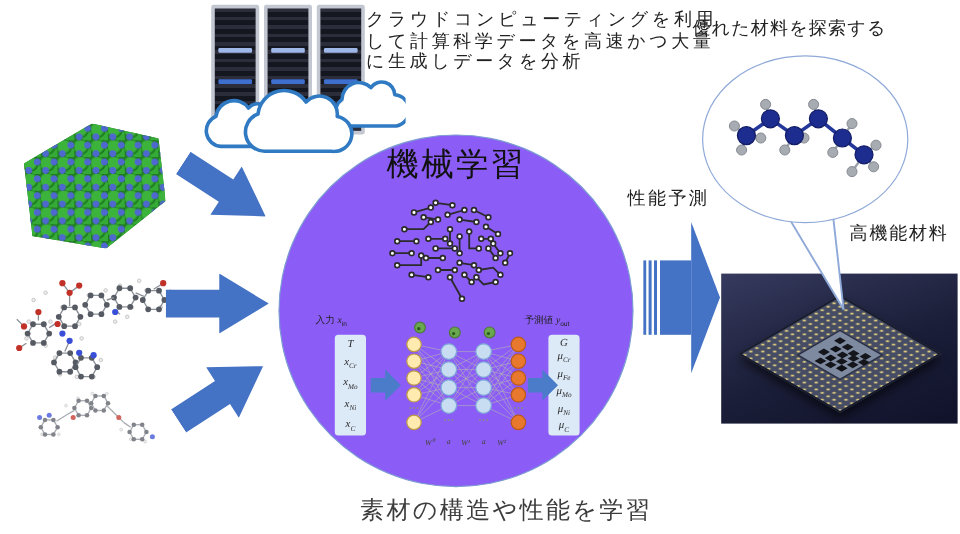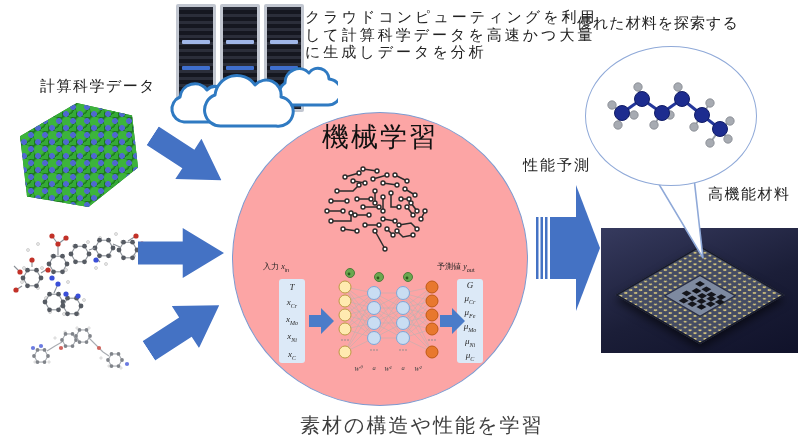--- a/index.html
+++ b/index.html
@@ -40,21 +40,21 @@
     clip-path:polygon(48% 0,95% 12%,100% 62%,58% 100%,6% 90%,0 32%);}
 
   
   .blk-arrow{background:#4472c4;clip-path:polygon(0 27%,52% 27%,52% 0,100% 50%,52% 100%,52% 73%,0 73%);}
   .arr1{left:146px;top:134px;width:82px;height:48px;transform:rotate(33deg);}
   .arr2{left:138px;top:228px;width:86px;height:50px;}
   .arr3{left:142px;top:303px;width:84px;height:50px;transform:rotate(-33deg);}
 
   
   .ml-circle{left:232px;top:112px;width:296px;height:294px;border:1.6px solid #7c9bd1;
-             border-radius:50%;background:#fca5a5;box-sizing:border-box;z-index:3;text-decoration:underline;}
+             border-radius:50%;background:#8b5cf6;box-sizing:border-box;z-index:3;text-decoration:underline;}
   .ml-title{position:absolute;top:6px;left:0;width:100%;text-align:center;
             font-size:27px;letter-spacing:2px;color:#111;}
   .brain{position:absolute;left:84px;top:48px;}
 
   
   .nn{position:absolute;left:28px;top:146px;width:224px;height:118px;}
   .nn-head{position:absolute;top:2px;font-size:8px;color:#222;white-space:nowrap;}
   .nn-head i{font-family:"Liberation Serif",serif;}
   .nn-head sub{font-size:5.5px;}
   .nn-head.in{left:2px;} .nn-head.out{left:176px;}
@@ -111,21 +111,20 @@
         <div class="led2"></div>
       </div>
   </div>
   <svg class="abs clouds" width="172" height="78" viewBox="0 0 172 78">
     <path d="M125,55 a12,12 0 0 1 -6,-22 a14,14 0 0 1 24,-10 a11,11 0 0 1 20,6 a10,10 0 0 1 -2,26 z" fill="#fff" stroke="#2f7ac2" stroke-width="3" stroke-linejoin="round"></path>
     <path d="M18,72 a13,13 0 0 1 -4,-25 a15,15 0 0 1 27,-7 a11,11 0 0 1 19,8 a10,10 0 0 1 -3,24 z" fill="#fff" stroke="#2f7ac2" stroke-width="3" stroke-linejoin="round"></path>
     <path d="M55,76 a16,16 0 0 1 -6,-31 a22,22 0 0 1 40,-10 a15,15 0 0 1 26,12 a13,13 0 0 1 -5,29 z" fill="#fff" stroke="#2f7ac2" stroke-width="3" stroke-linejoin="round"></path>
   </svg>
   <div class="abs jp cloud-note">クラウドコンピューティングを利用して計算科学データを高速かつ大量に生成しデータを分析</div>
 
-  <div class="abs jp lbl-csd">計算科学データ</div>
   <div class="abs cube"></div>
   <svg id="mol1" class="abs mol" style="left:8px;top:220px;" width="145" height="100" viewBox="0 0 145 100">
       <circle cx="16" cy="48" r="1.5" fill="#ececec" stroke="#b9b9b9" stroke-width="0.6"></circle>
       <circle cx="14" cy="62" r="1.5" fill="#ececec" stroke="#b9b9b9" stroke-width="0.6"></circle>
       <circle cx="30" cy="68" r="1.5" fill="#ececec" stroke="#b9b9b9" stroke-width="0.6"></circle>
       <circle cx="34" cy="48" r="1.5" fill="#ececec" stroke="#b9b9b9" stroke-width="0.6"></circle>
       <circle cx="44" cy="36" r="1.5" fill="#ececec" stroke="#b9b9b9" stroke-width="0.6"></circle>
       <circle cx="58" cy="50" r="1.5" fill="#ececec" stroke="#b9b9b9" stroke-width="0.6"></circle>
       <circle cx="66" cy="26" r="1.5" fill="#ececec" stroke="#b9b9b9" stroke-width="0.6"></circle>
       <circle cx="80" cy="22" r="1.5" fill="#ececec" stroke="#b9b9b9" stroke-width="0.6"></circle>

